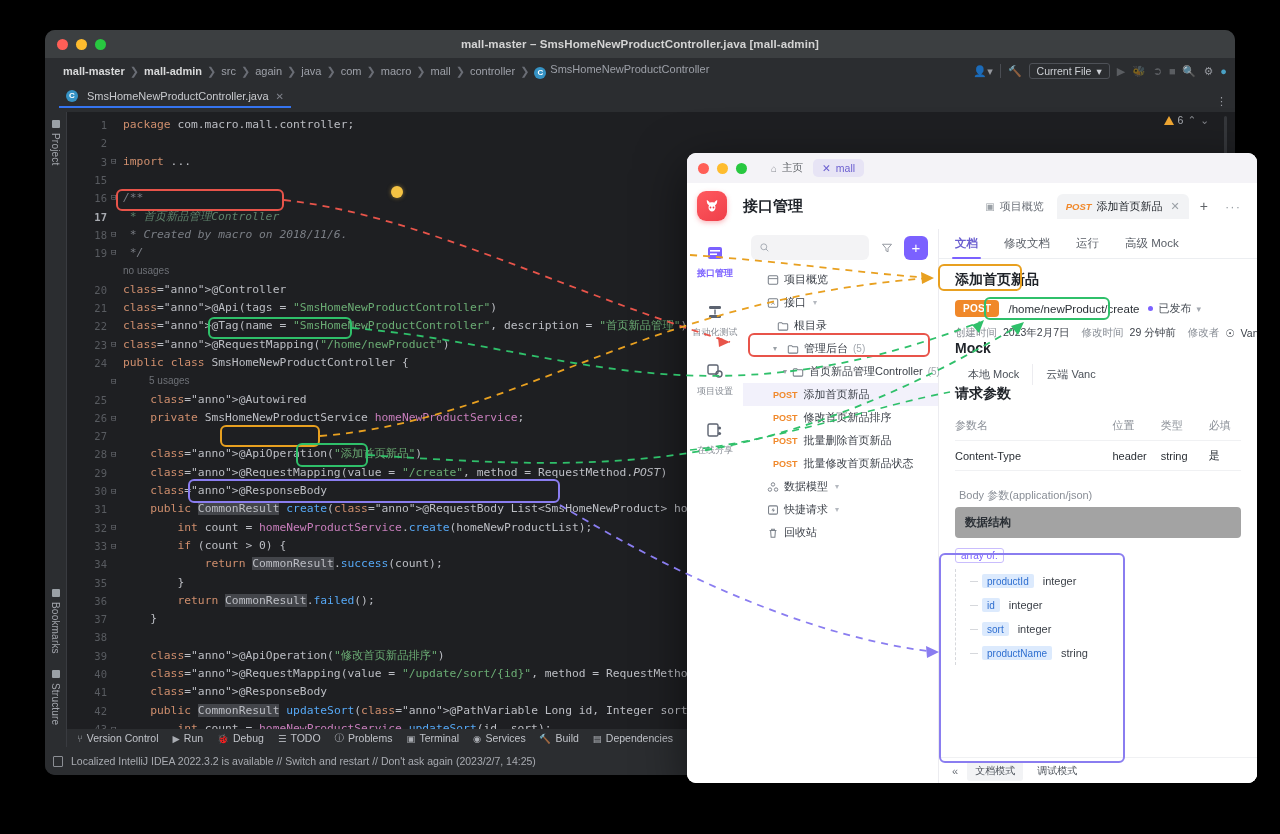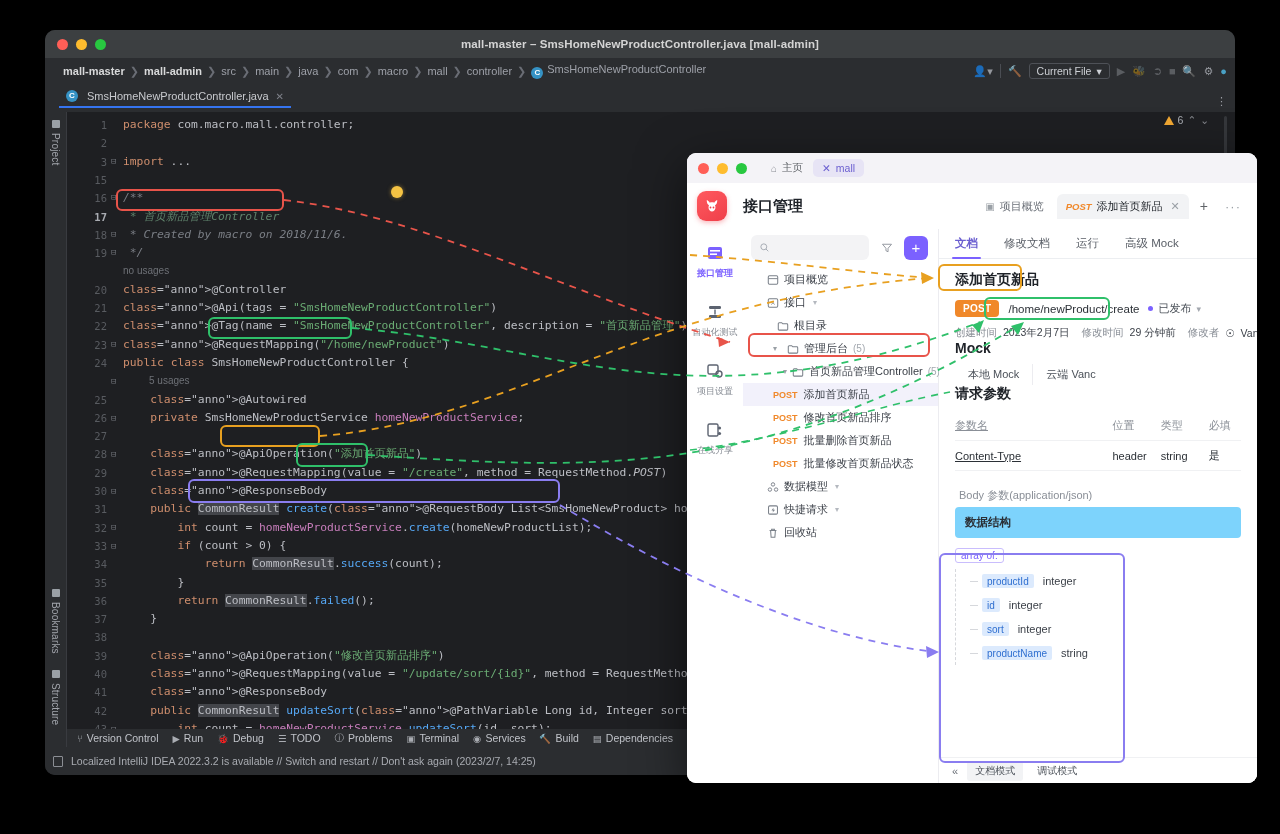--- a/index.html
+++ b/index.html
@@ -258,26 +258,26 @@
 
   .sec-h { font-size: 14px; font-weight: 700; color: #1f2329; }
   .mock-tabs { display: flex; gap: 0; margin-top: 8px; }
   .mock-tab { font-size: 11px; color: #4a5058; padding: 3px 13px; border-right: 1px solid #ececf0; }
   .mock-tab:last-child { border-right: none; }
 
   .params-table { margin-top: 8px; width: 100%; }
   .pt-row { display: flex; align-items: center; font-size: 11px; padding: 7px 0; }
   .pt-row.head { color: #8a8f97; border-bottom: 1px solid #f0f1f3; }
   .pt-row.body { color: #2b3036; border-bottom: 1px solid #f0f1f3; }
-  .pt-c1 { width: 196px; text-decoration: underline; } .pt-c2 { width: 60px; } .pt-c3 { width: 60px; } .pt-c4 { width: 40px; }
+  .pt-c1 { width: 196px; } .pt-c2 { width: 60px; } .pt-c3 { width: 60px; } .pt-c4 { width: 40px; }
 
   
   .bodybox { margin-top: 12px; padding: 2px 0 0 0; }
   .bp-label { font-size: 11px; color: #8a8f97; padding: 3px 4px 4px 4px; }
-  .bp-card { background: #7dd3fc; border-radius: 4px; padding: 8px 10px; }
+  .bp-card { background: #a3a3a3; border-radius: 4px; padding: 8px 10px; }
   .bp-title { font-size: 11.5px; font-weight: 700; color: #2b3036; }
   .arrayof {
     display: inline-block; margin-top: 10px; font-size: 10px; color: #7b61ff;
     border: 1px solid #c9bdfd; border-radius: 3px; padding: 1px 5px; background: #fff;
   }
   .fieldlist { margin-top: 6px; padding-left: 14px; border-left: 1px dashed #d6d8dc; }
   .frow { display: flex; align-items: center; gap: 9px; padding: 5px 0 5px 12px; position: relative; }
   .frow::before {
     content:''; position:absolute; left:0; top:50%; width:8px; height:1px; background:#d6d8dc;
   }
@@ -320,21 +320,21 @@
       <div class="ide-title">mall-master – SmsHomeNewProductController.java [mall-admin]</div>
     </div>
 
     <div class="ide-navbar">
       <span class="crumb bold">mall-master</span>
       <span class="crumb-sep">❯</span>
       <span class="crumb bold">mall-admin</span>
       <span class="crumb-sep">❯</span>
       <span class="crumb">src</span>
       <span class="crumb-sep">❯</span>
-      <span class="crumb">main</span>
+      <span class="crumb">again</span>
       <span class="crumb-sep">❯</span>
       <span class="crumb">java</span>
       <span class="crumb-sep">❯</span>
       <span class="crumb">com</span>
       <span class="crumb-sep">❯</span>
       <span class="crumb">macro</span>
       <span class="crumb-sep">❯</span>
       <span class="crumb">mall</span>
       <span class="crumb-sep">❯</span>
       <span class="crumb">controller</span>

